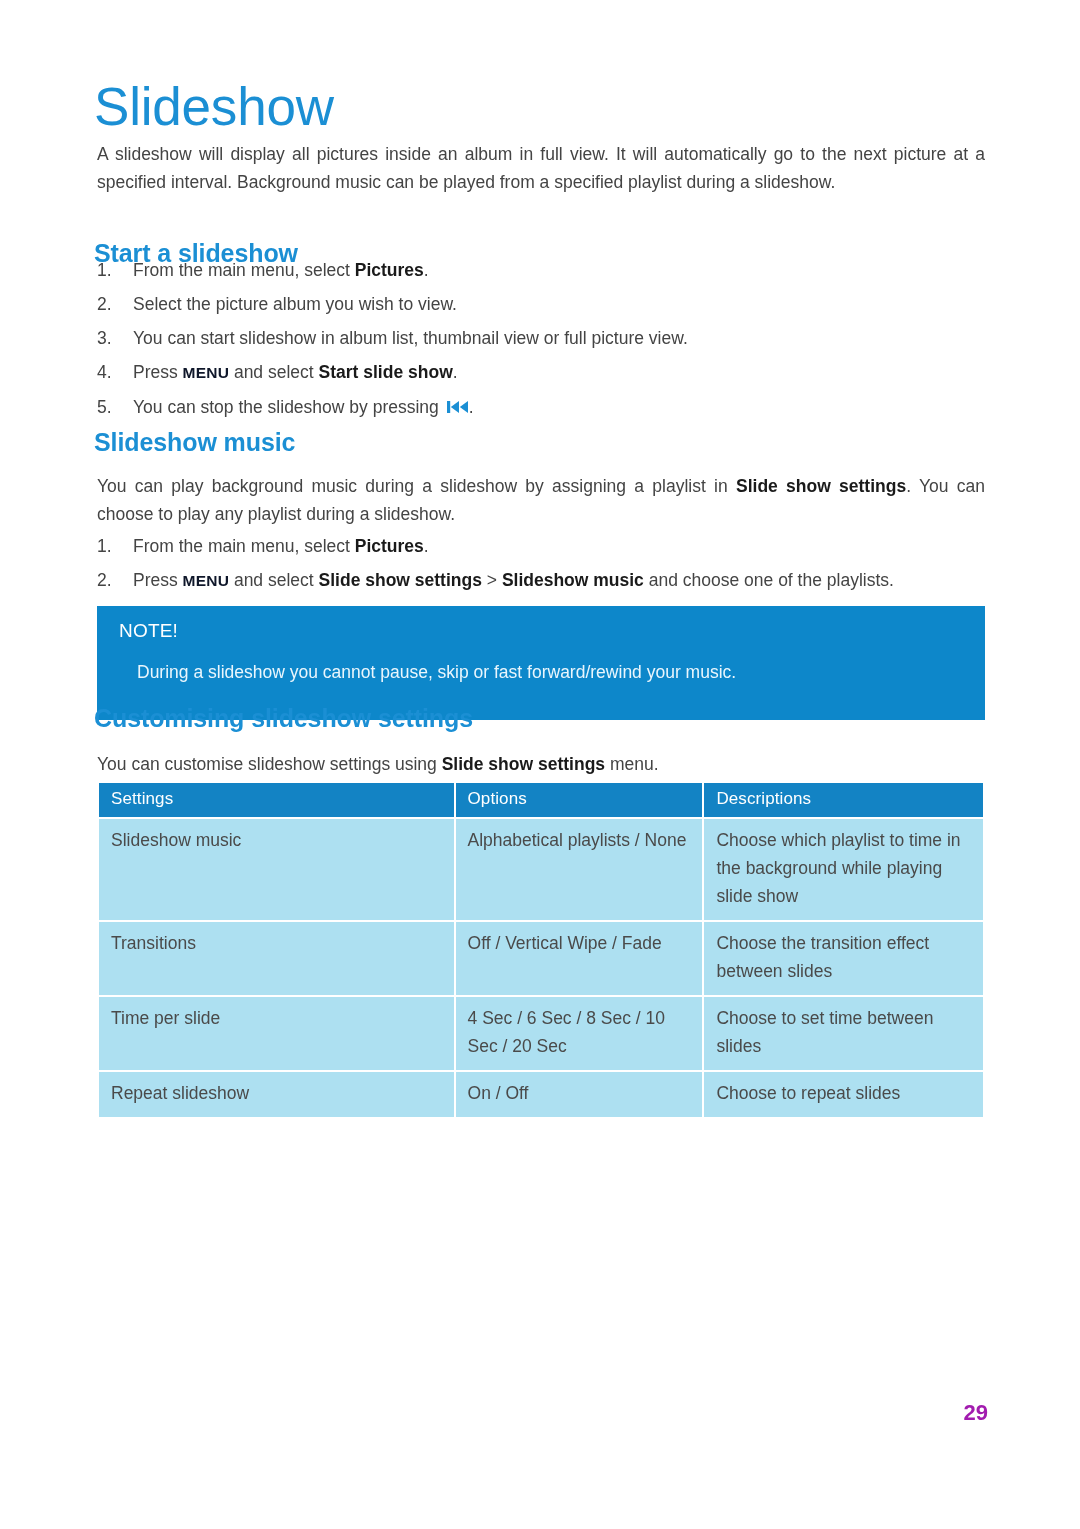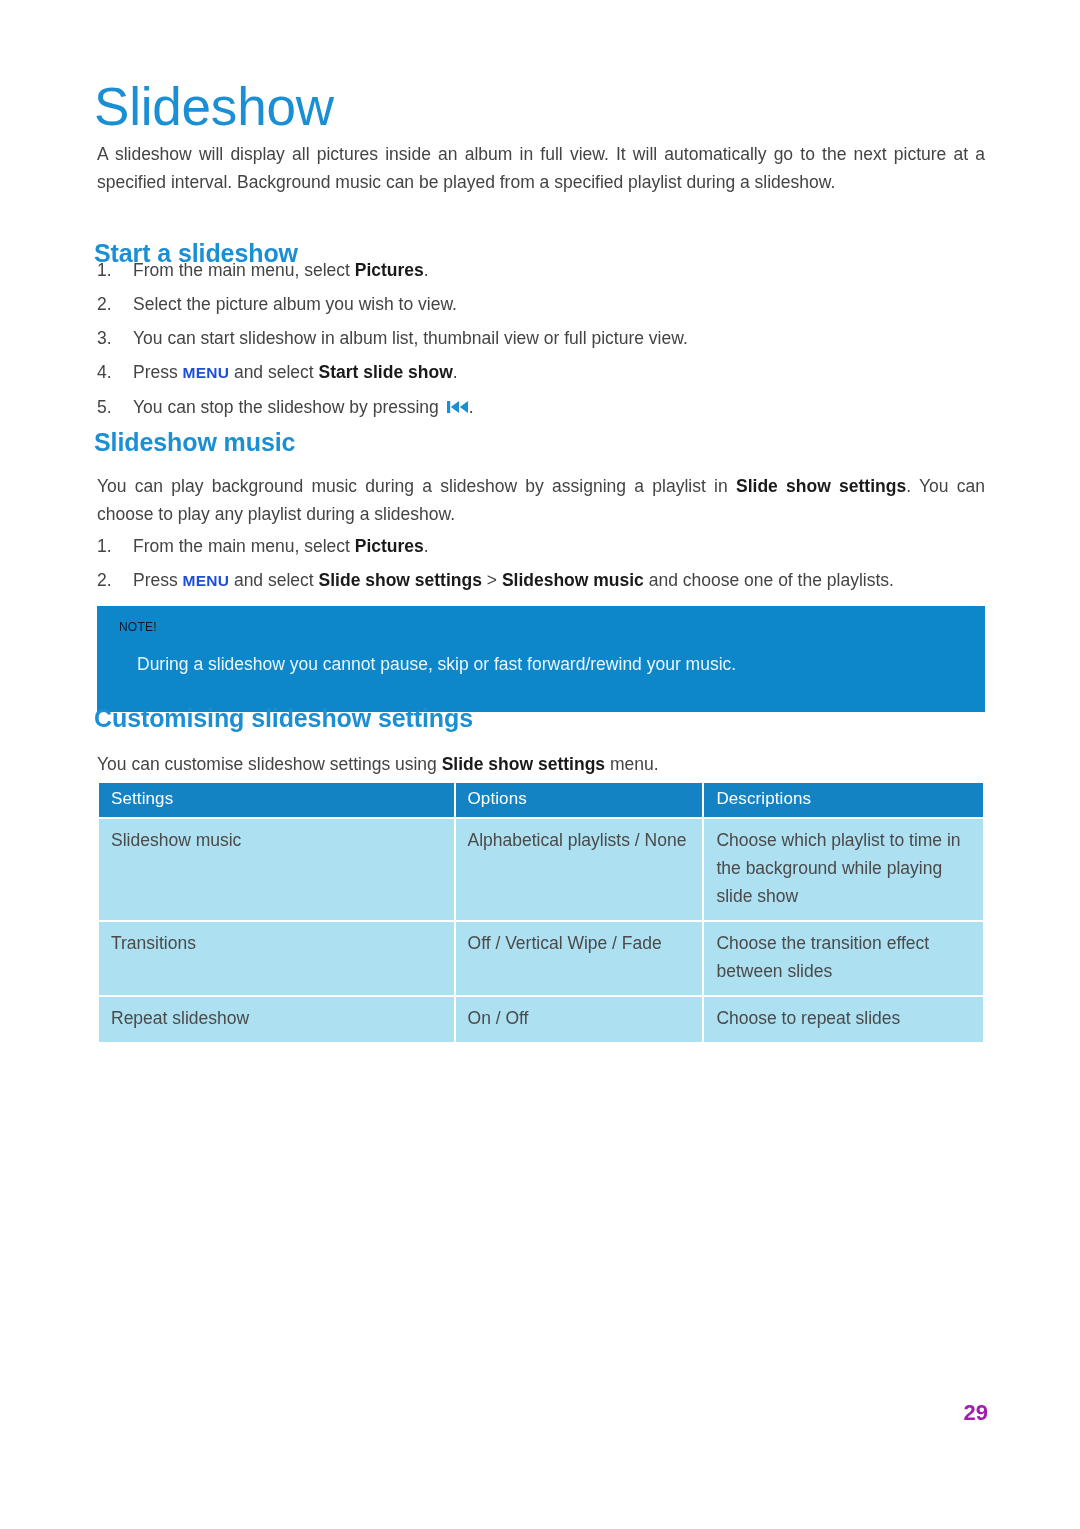--- a/index.html
+++ b/index.html
@@ -64,21 +64,21 @@
     padding: 0;
     font-size: 17.5px;
     line-height: 28px;
     color: #444444;
     width: 888px;
   }
   p.justify { text-align: justify; text-align-last: left; }
 
   .b { font-weight: 700; color: #1a1a1a; }
   .menu-key {
-    color: #1d4ed8;
+    color: #0f172a;
     font-weight: 700;
     font-size: 15.5px;
     letter-spacing: 0.2px;
   }
 
   
   ol.steps {
     position: absolute;
     margin: 0;
     padding: 0;
@@ -110,22 +110,22 @@
 
   
   .note-box {
     position: absolute;
     left: 0;
     width: 888px;
     background: #0d87ca;
     padding: 14px 22px 18px 22px;
   }
   .note-title {
-    color: #0f172a;
-    font-size: 12px;
+    color: #ffffff;
+    font-size: 19px;
     font-weight: 400;
     margin: 0 0 10px 0;
     letter-spacing: 0.2px;
   }
   .note-body {
     color: #eaf6fd;
     font-size: 17.5px;
     line-height: 24px;
     margin: 18px;
     font-weight: 300;
@@ -247,20 +247,25 @@
         <tr class="r-tall">
           <td>Slideshow music</td>
           <td>Alphabetical playlists / None</td>
           <td>Choose which playlist to time in the background while playing slide show</td>
         </tr>
         <tr class="r-med">
           <td>Transitions</td>
           <td>Off / Vertical Wipe / Fade</td>
           <td>Choose the transition effect between slides</td>
         </tr>
+        <tr class="r-med">
+          <td>Time per slide</td>
+          <td>4 Sec / 6 Sec / 8 Sec / 10 Sec / 20 Sec</td>
+          <td>Choose to set time between slides</td>
+        </tr>
         <tr class="r-short">
           <td>Repeat slideshow</td>
           <td>On / Off</td>
           <td>Choose to repeat slides</td>
         </tr>
       </tbody>
     </table>
 
   </div>
 

